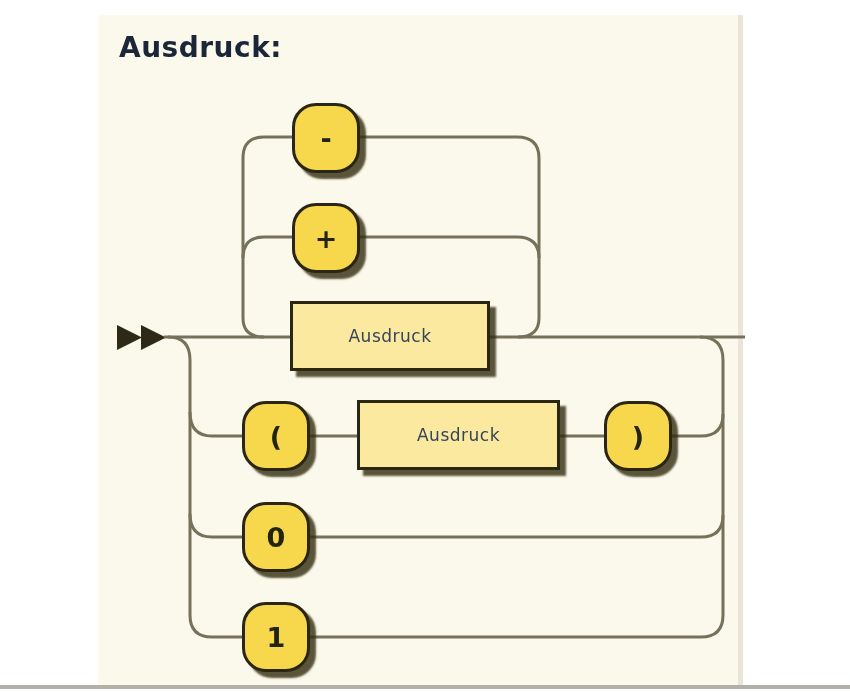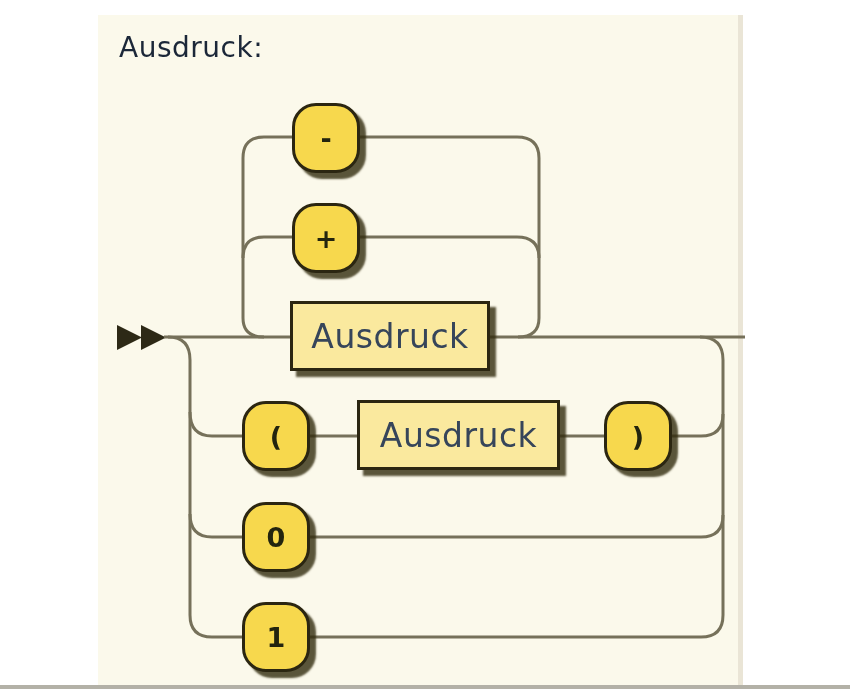--- a/index.html
+++ b/index.html
@@ -32,21 +32,21 @@
     border-right:5px solid var(--panel-edge);
   }
   .bottom-rule{
     position:absolute;
     left:0;top:685px;width:850px;height:4px;
     background:var(--bottom-rule);
   }
   .page-title{
     position:absolute;
     left:119px;top:31px;
-    font-size:28px;font-weight:normal;
+    font-size:28px;font-weight:bold;
     letter-spacing:0.5px;
     color:var(--title-color);
   }
   svg.plumbing{
     position:absolute;left:0;top:0;width:850px;height:692px;
   }
   svg.plumbing path{
     fill:none;
     stroke:var(--line-color);
     stroke-width:3;
@@ -65,21 +65,21 @@
     background:var(--terminal-fill);
     border-radius:24px;
     color:var(--terminal-text);
     font-weight:bold;
     font-size:27px;
   }
   .nonterminal{
     background:var(--nonterminal-fill);
     border-radius:0;
     color:var(--nonterminal-text);
-    font-size:33px;
+    font-size:17px;
     letter-spacing:0.5px;
   }
   
   .n-minus   {left:292px;top:103px;width:68px;height:70px;}
   .n-plus    {left:292px;top:203px;width:68px;height:70px;}
   .n-ausmain {left:290px;top:301px;width:200px;height:70px;}
   .n-lparen  {left:242px;top:401px;width:68px;height:70px;}
   .n-ausnest {left:357px;top:400px;width:203px;height:70px;}
   .n-rparen  {left:604px;top:401px;width:68px;height:70px;}
   .n-zero    {left:242px;top:502px;width:68px;height:70px;}

